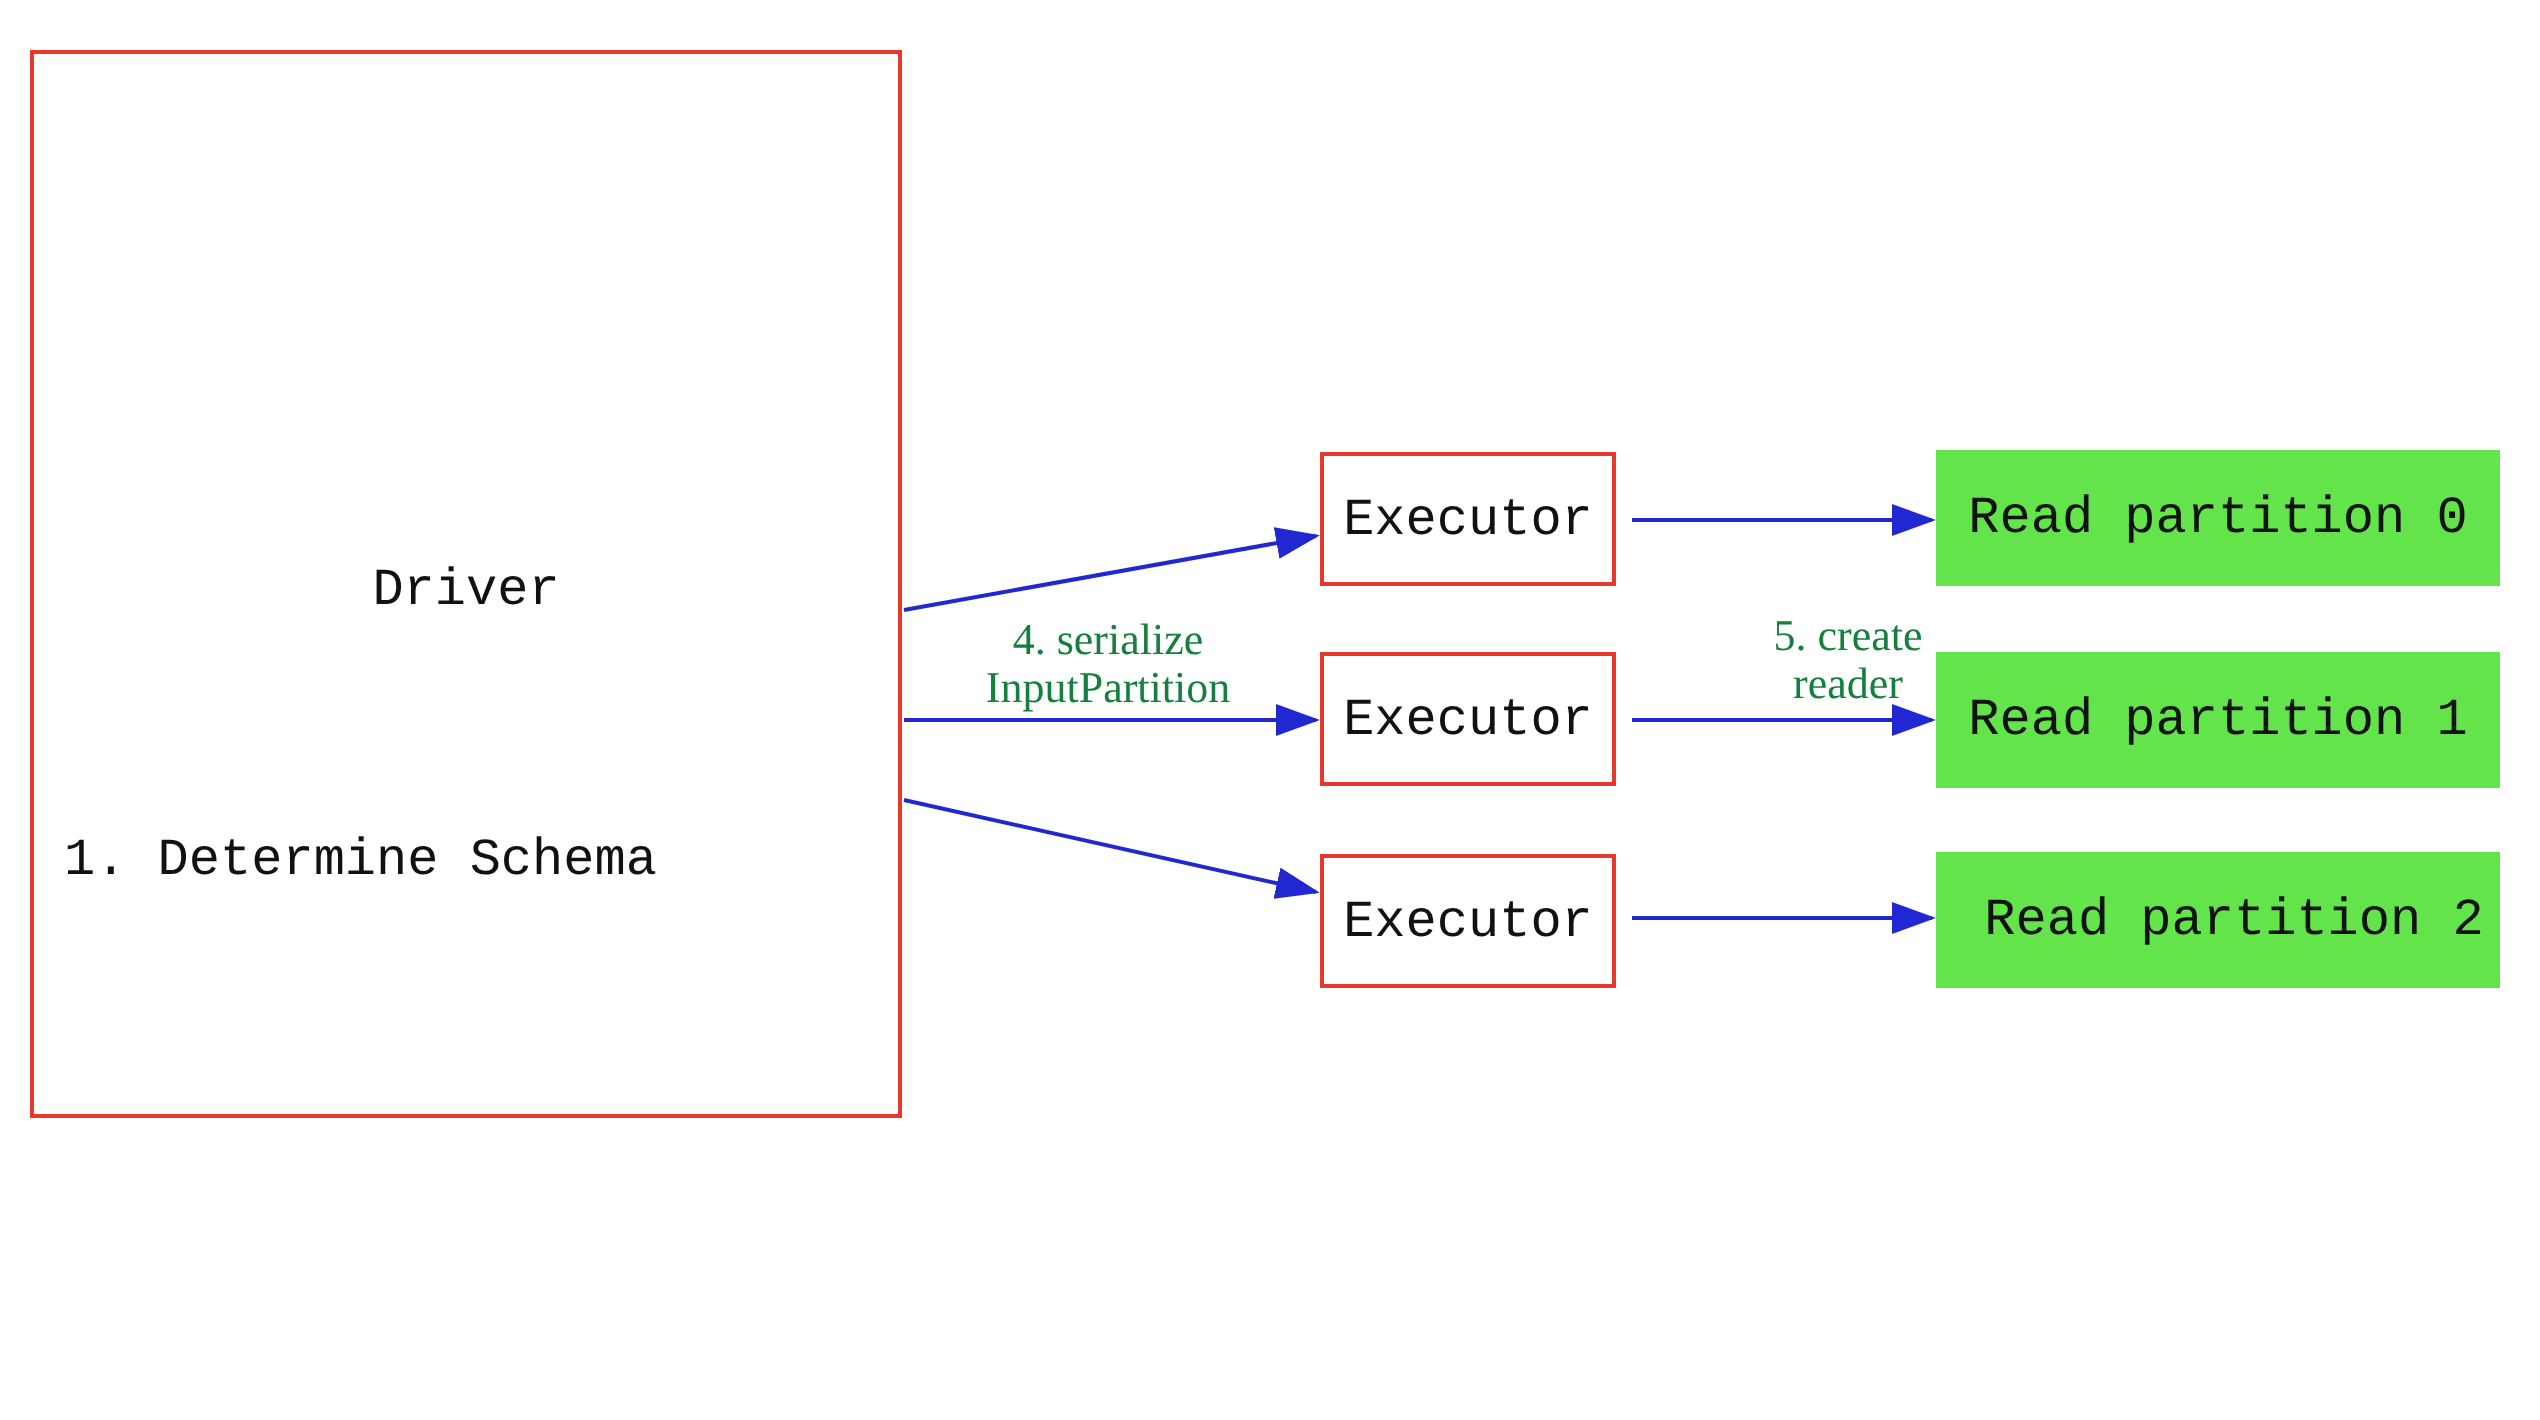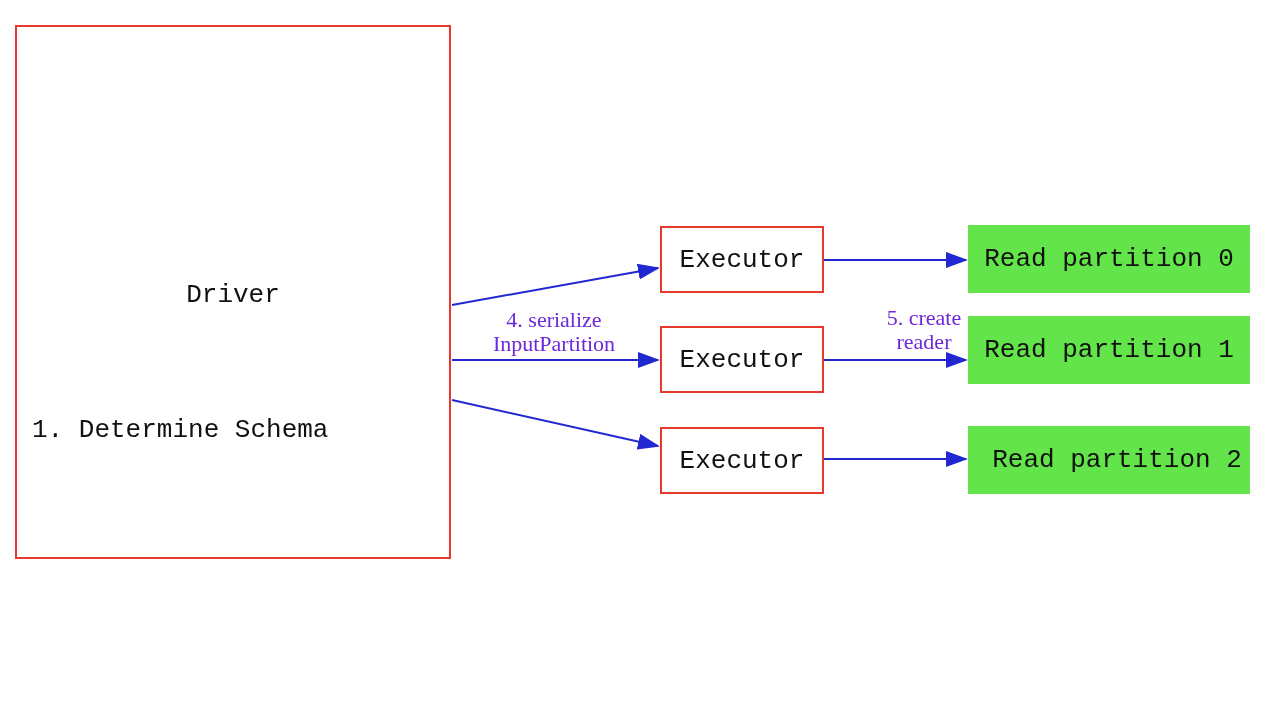--- a/index.html
+++ b/index.html
@@ -44,42 +44,42 @@
   }
   .driver-steps {
     position: absolute;
     left: 15px; top: 338px;
     width: 420px;
     font-size: 26px;
     line-height: 26px;
     white-space: pre;
   }
   .executor {
-    width: 164px; height: 67px;
+    width: 148px; height: 67px;
     border: 2px solid #e6382b;
     background: #ffffff;
   }
   .executor-1 { left: 660px; top: 226px; }
   .executor-2 { left: 660px; top: 326px; }
   .executor-3 { left: 660px; top: 427px; }
   .partition {
     width: 282px; height: 68px;
     background: #62e44a;
     align-items: center;
   }
   .partition-1 { left: 968px; top: 225px; }
-  .partition-2 { left: 968px; top: 316px; }
+  .partition-2 { left: 968px; top: 326px; }
   .partition-3 { left: 968px; top: 426px; padding-left: 16px; }
   .edge-label {
     position: absolute;
     font-family: "Liberation Serif", "DejaVu Serif", serif;
     font-size: 22px;
     line-height: 24px;
     text-align: center;
-    color: #6d28d9;
+    color: #15803d;
     white-space: nowrap;
   }
   .edge-label-serialize { left: 454px; top: 308px; width: 200px; }
   .edge-label-reader   { left: 824px; top: 306px; width: 200px; }
 </style>
 </head>
 <body>
 
 <div class="canvas">
 

